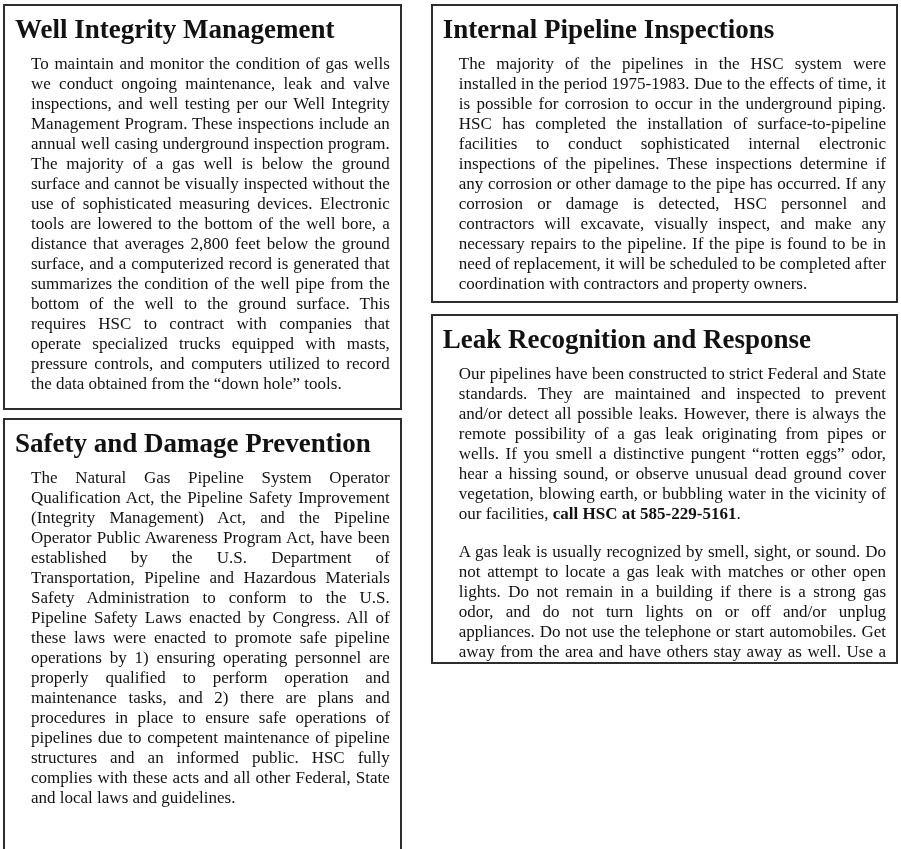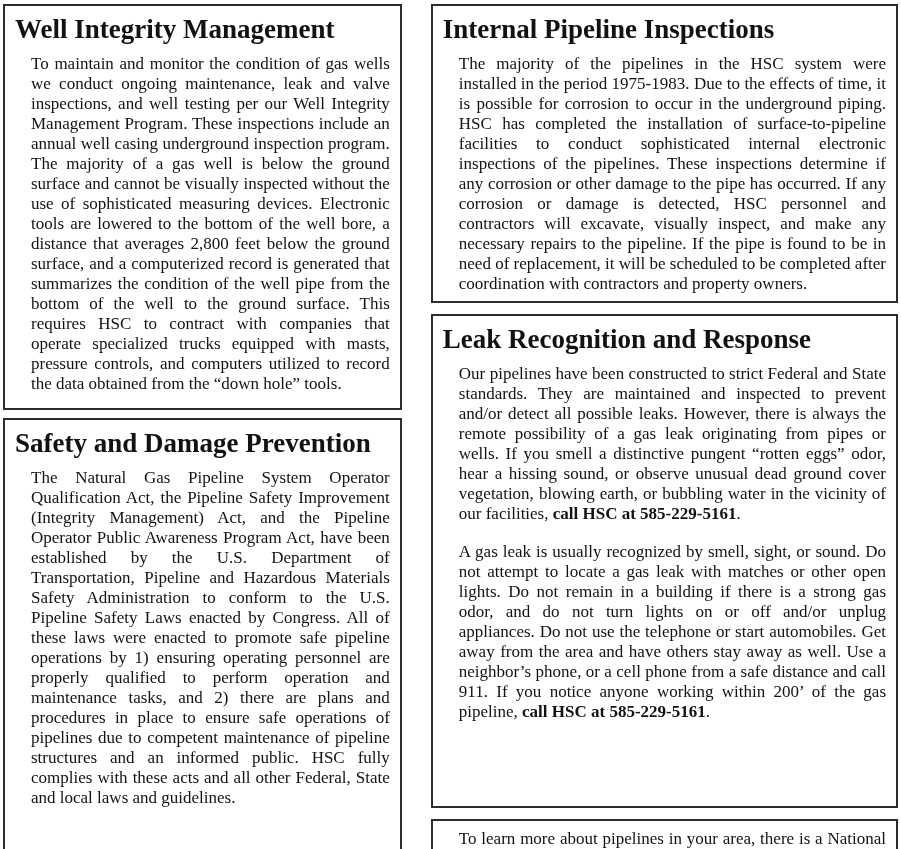--- a/index.html
+++ b/index.html
@@ -44,21 +44,21 @@
     margin: 0 0 18px 16px;
   }
   .box p:last-child { margin-bottom: 0; }
   .note-box {
     padding-top: 8px;
     padding-bottom: 8px;
   }
   .mb-left-1  { height: 406px; margin-bottom: 8px; }
   .mb-left-2  { height: 439px; }
   .mb-right-1 { height: 299px; margin-bottom: 11px; }
-  .mb-right-2 { height: 494px; margin-bottom: 11px; }
+  .mb-right-2 { height: 350px; margin-bottom: 11px; }
   .mb-right-3 { height: 80px; }
   .footer-bar {
     box-sizing: border-box;
     margin-top: 7px;
     height: 35px;
     width: 895px;
     display: flex;
     align-items: center;
     justify-content: center;
     font-size: 17.5px;
@@ -88,23 +88,20 @@
         <h2>Internal Pipeline Inspections</h2>
         <p>The majority of the pipelines in the HSC system were installed in the period 1975-1983. Due to the effects of time, it is possible for corrosion to occur in the underground piping. HSC has completed the installation of surface-to-pipeline facilities to conduct sophisticated internal electronic inspections of the pipelines. These inspections determine if any corrosion or other damage to the pipe has occurred. If any corrosion or damage is detected, HSC personnel and contractors will excavate, visually inspect, and make any necessary repairs to the pipeline. If the pipe is found to be in need of replacement, it will be scheduled to be completed after coordination with contractors and property owners.</p>
       </section>
 
       <section class="box mb-right-2">
         <h2>Leak Recognition and Response</h2>
         <p><span>Our pipelines have been constructed to strict Federal and State standards. They are maintained and inspected to prevent and/or detect all possible leaks. However, there is always the remote possibility of a gas leak originating from pipes or wells. If you smell a distinctive pungent “rotten eggs” odor, hear a hissing sound, or observe unusual dead ground cover vegetation, blowing earth, or bubbling water in the vicinity of our facilities, </span><strong>call HSC at 585-229-5161</strong><span>.</span></p>
         <p><span>A gas leak is usually recognized by smell, sight, or sound. Do not attempt to locate a gas leak with matches or other open lights. Do not remain in a building if there is a strong gas odor, and do not turn lights on or off and/or unplug appliances. Do not use the telephone or start automobiles. Get away from the area and have others stay away as well. Use a neighbor’s phone, or a cell phone from a safe distance and call 911. If you notice anyone working within 200’ of the gas pipeline, </span><strong>call HSC at 585-229-5161</strong><span>.</span></p>
       </section>
 
-      <section class="box mb-right-3 note-box">
-        <p><span>To learn more about pipelines in your area, there is a National Pipeline Mapping System that can be viewed on the following website: </span><strong>www.npms.phmsa.dot.gov</strong></p>
-      </section>
     </div>
 
   </div>
 
   <div class="footer-bar" style="background: #fdba74; gap: 36px;">
     <span>For more information, please visit: </span>
       <strong>www.phmsa.dot.gov</strong>
   </div>
 </div>
 

